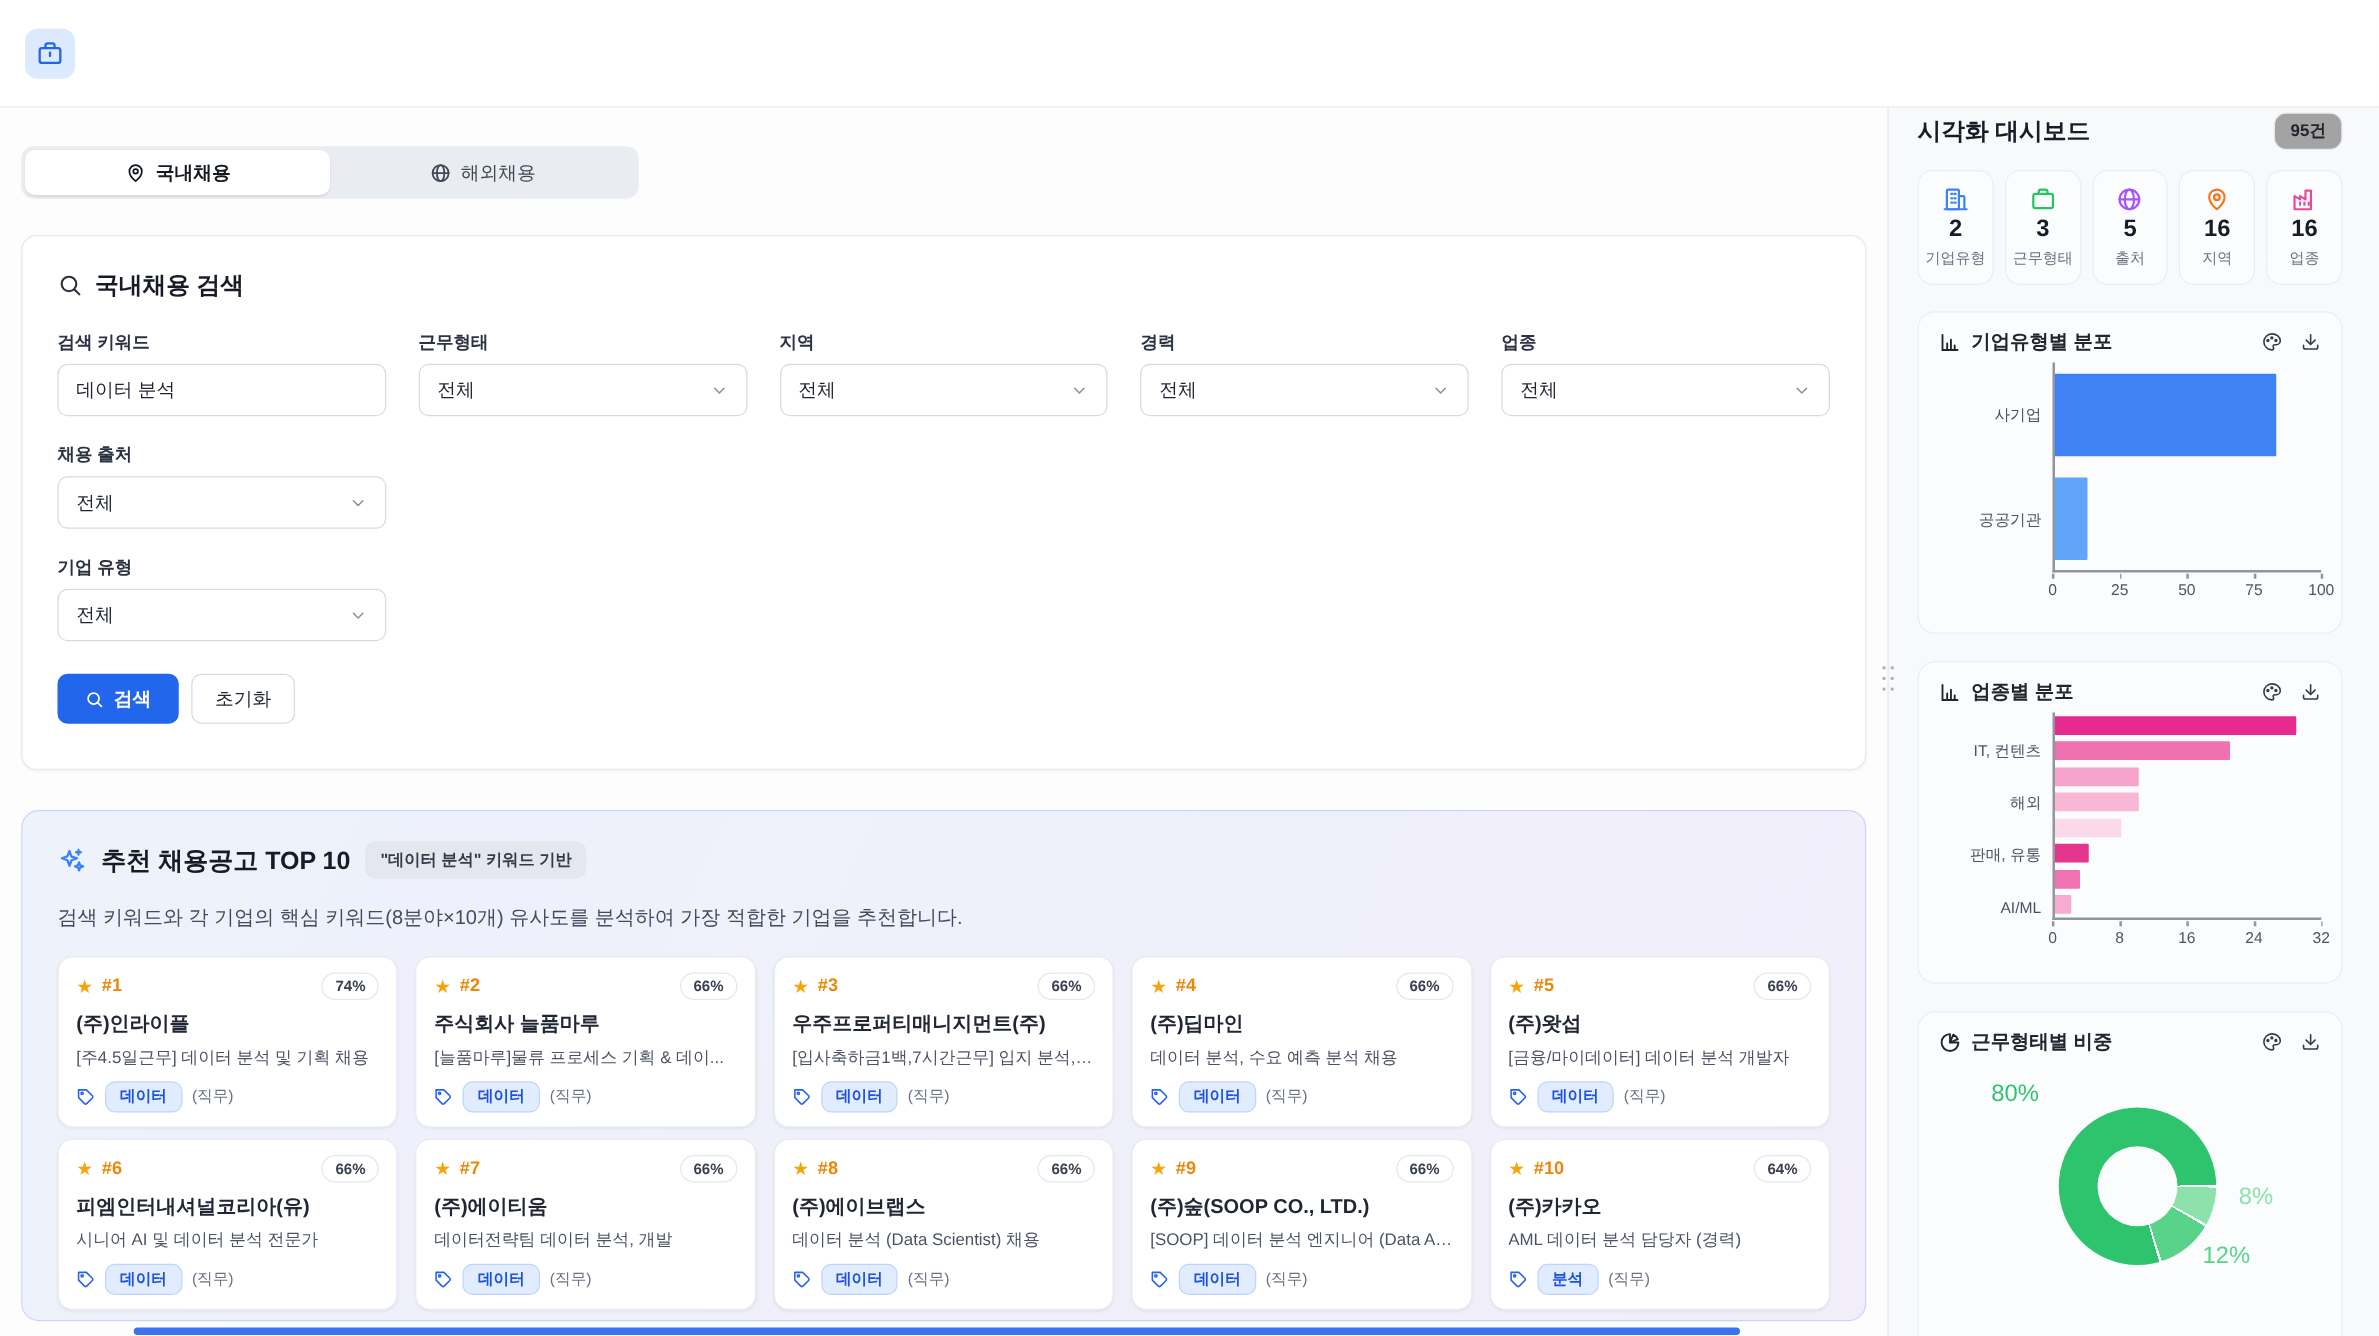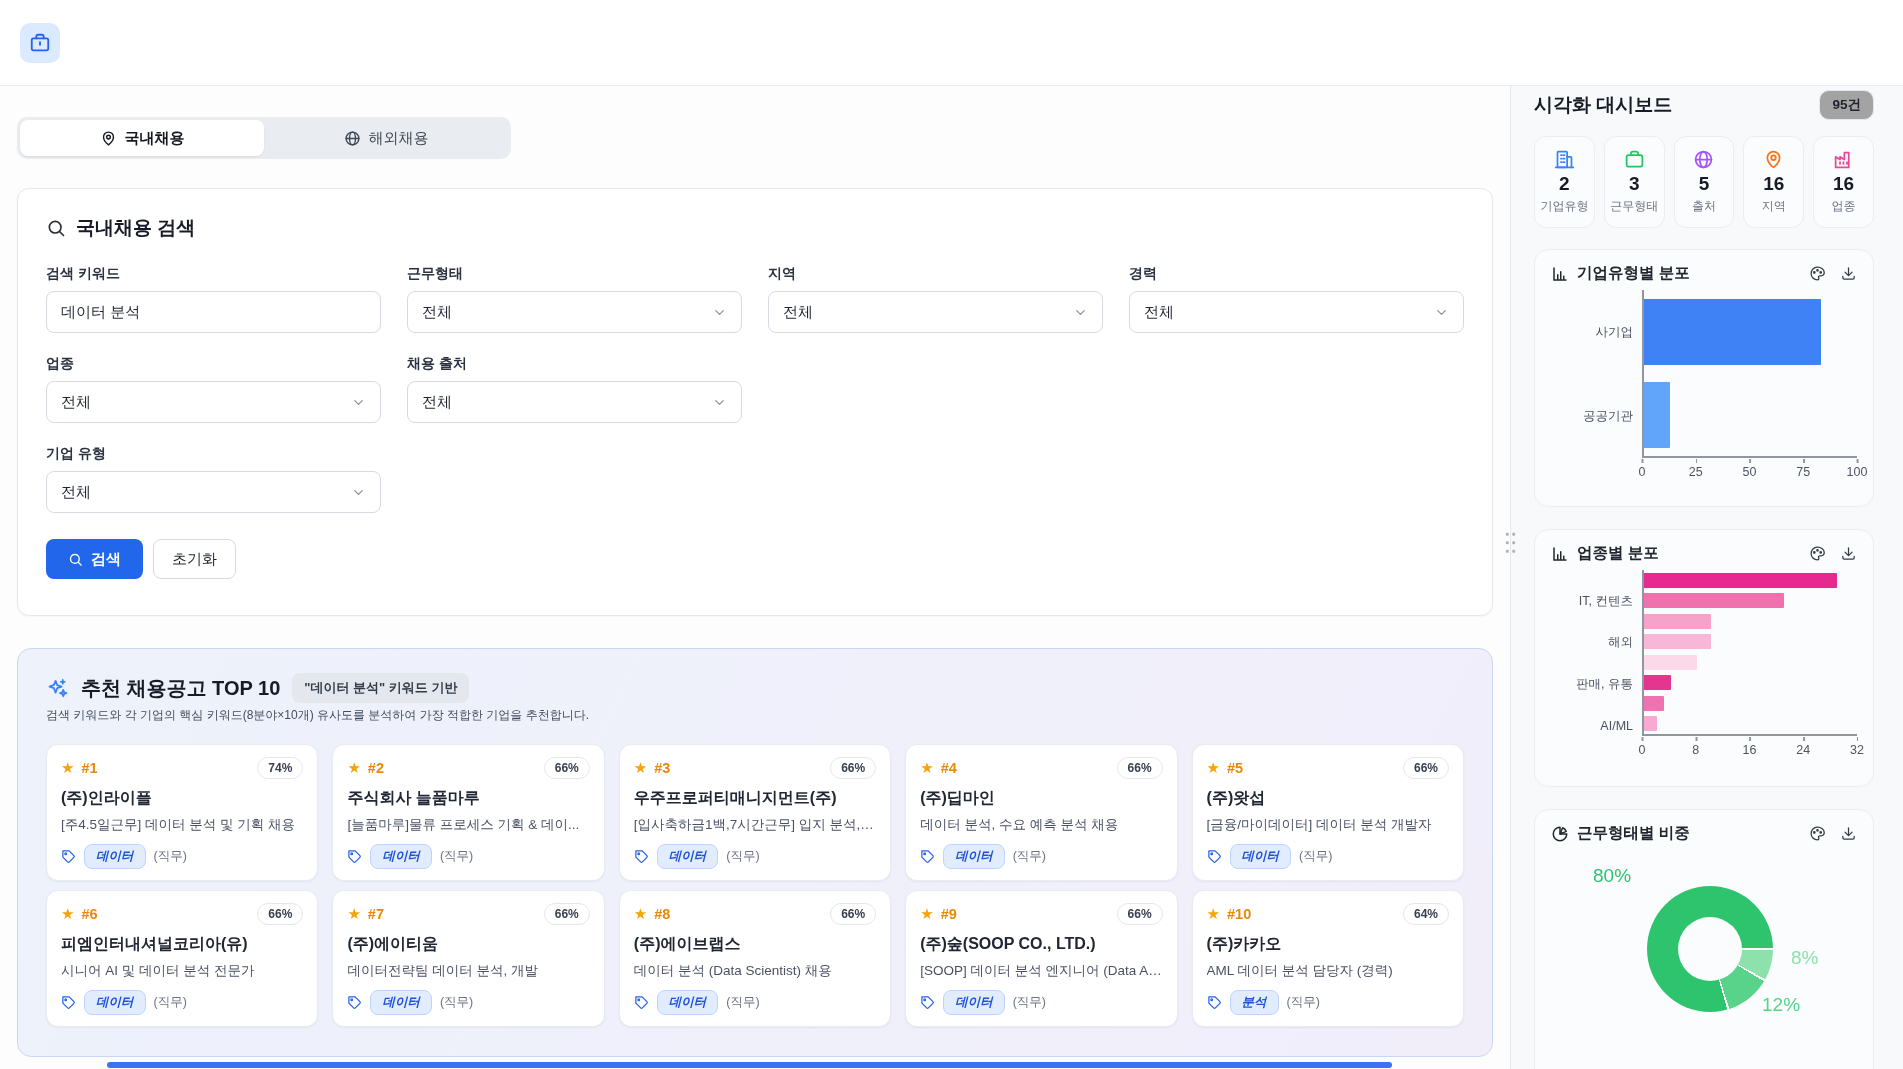--- a/index.html
+++ b/index.html
@@ -16,47 +16,47 @@
 
   
   .main-col { position:absolute; top:86px; left:0; width:1510px; height:983px; padding-left:17px; overflow:hidden; }
 
   .tab-group { margin-top:31px; width:494px; height:42px; background:#e9ecf1; border-radius:10px; padding:3px; display:flex; }
   .tab { flex:1; border-radius:8px; display:flex; align-items:center; justify-content:center; gap:8px; font-size:15px; color:#3f4754; cursor:pointer; }
   .tab.active { background:#fff; color:#14181f; font-weight:600; box-shadow:0 1px 2px rgba(16,24,40,.08); }
 
   .search-panel { margin-top:29px; width:1476px; height:428px; background:#fff; border:1px solid #e6e8ed; border-radius:12px; padding:26px 28px; box-shadow:0 1px 2px rgba(16,24,40,.04); }
   .panel-title { display:flex; align-items:center; gap:10px; font-size:19px; font-weight:700; color:#161b26; }
-  .form-grid { margin-top:24px; display:grid; grid-template-columns:repeat(4,1fr); column-gap:26px; row-gap:22px; }
+  .form-grid { margin-top:24px; display:grid; grid-template-columns:repeat(5,1fr); column-gap:26px; row-gap:22px; }
   .field label { display:block; font-size:14px; font-weight:600; color:#2b3342; margin-bottom:8px; }
   .control { width:100%; height:42px; border:1px solid #d7dae1; border-radius:8px; background:#fff; font-size:15px; color:#1f2430; padding:0 14px; font-family:inherit; }
   .select { display:flex; align-items:center; justify-content:space-between; cursor:pointer; }
   .select .chev { color:#8a919d; }
   .col1 { grid-column:1; }
   .btn-row { margin-top:26px; display:flex; gap:10px; }
   .btn-primary { height:40px; padding:0 22px; background:#2166eb; border:none; border-radius:8px; color:#fff; font-size:15px; font-weight:600; display:flex; align-items:center; gap:8px; cursor:pointer; font-family:inherit; }
   .btn-secondary { height:40px; padding:0 18px; background:#fff; border:1px solid #d7dae1; border-radius:8px; color:#1f2430; font-size:15px; cursor:pointer; font-family:inherit; }
 
   
   .rec-panel { margin-top:32px; width:1476px; height:409px; background:linear-gradient(115deg,#edf2fb 0%,#f1eefa 100%); border:1px solid #c9d6f3; border-radius:14px; padding:24px 28px; }
   .rec-title-row { display:flex; align-items:center; gap:12px; }
   .rec-title { font-size:20px; font-weight:700; color:#161b26; }
   .rec-badge { background:#e4e8ee; border-radius:8px; padding:6px 12px; font-size:13px; font-weight:700; color:#333c4b; }
-  .rec-desc { margin-top:4px; font-size:12px; color:#434c5c; }
+  .rec-desc { margin-top:21px; font-size:16px; color:#434c5c; }
   .rec-grid { margin-top:20px; display:grid; grid-template-columns:repeat(5,1fr); column-gap:14px; row-gap:9px; }
   .rec-card { background:#fff; border:1px solid #e8ebf1; border-radius:12px; box-shadow:0 1px 2px rgba(16,24,40,.05); padding:12px 14px; height:137px; overflow:hidden; cursor:pointer; }
   .rec-top { display:flex; align-items:center; gap:7px; }
   .rec-star { color:#f5a50b; font-size:15px; }
   .rec-rank { font-size:14.5px; font-weight:800; color:#e8890a; }
   .rec-match { margin-left:auto; background:#fff; border:1px solid #e4e7ed; border-radius:999px; padding:3px 10px; font-size:12px; font-weight:700; color:#394150; }
   .rec-company { margin-top:9px; font-size:16px; font-weight:700; color:#202633; white-space:nowrap; overflow:hidden; text-overflow:ellipsis; }
   .rec-job { margin-top:7px; font-size:13.5px; color:#4a5263; white-space:nowrap; overflow:hidden; text-overflow:ellipsis; }
   .rec-tags { margin-top:10px; display:flex; align-items:center; gap:8px; }
   .tag-ic { color:#2563eb; }
-  .tag-pill { background:#e2ecff; border:1px solid #bcd4fe; border-radius:8px; padding:3px 11px; font-size:12.5px; font-weight:700; color:#1d52d9;font-style:italic; }
+  .tag-pill { background:#e2ecff; border:1px solid #bcd4fe; border-radius:8px; padding:3px 11px; font-size:12.5px; font-weight:700; color:#1d52d9; }
   .tag-suffix { font-size:12.5px; color:#6b7280; }
 
   .bottom-scroll { position:absolute; left:107px; top:1062px; width:1285px; height:6px; background:#3b72f3; border-radius:3px; z-index:7; }
 
   
   .sidebar { position:absolute; top:86px; left:1510px; width:393px; height:983px; background:#f8f9fa; border-left:1px solid #e5e7eb; padding:4px 29px 0 23px; overflow:hidden; }
   .dash-head { display:flex; align-items:center; justify-content:space-between; }
   .dash-title { font-size:19px; font-weight:700; color:#161b26; }
   .dash-count { background:#a3a3a3; border:1px solid #e4e7ec; border-radius:10px; padding:5px 12px; font-size:13.5px; font-weight:700; color:#20252e; }
   .stats-row { margin-top:16px; display:flex; gap:9px; }

